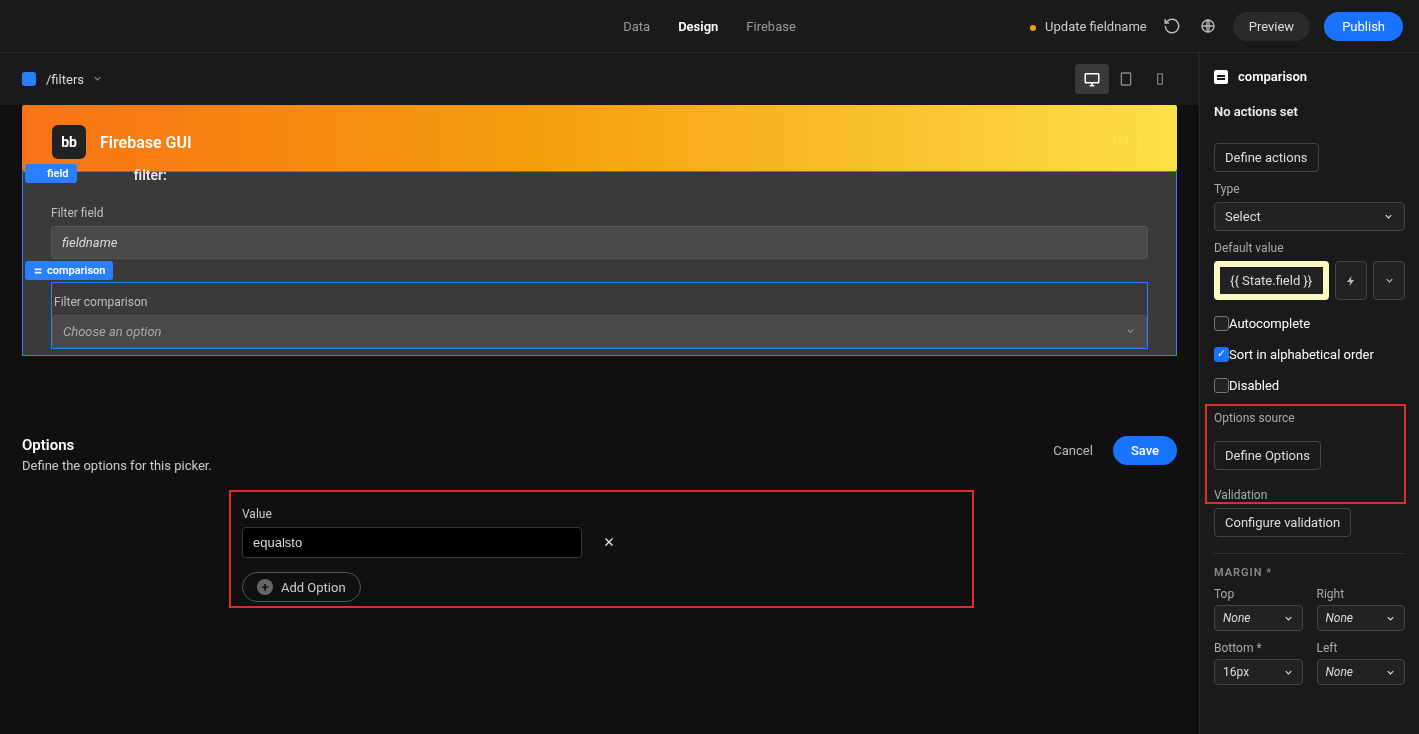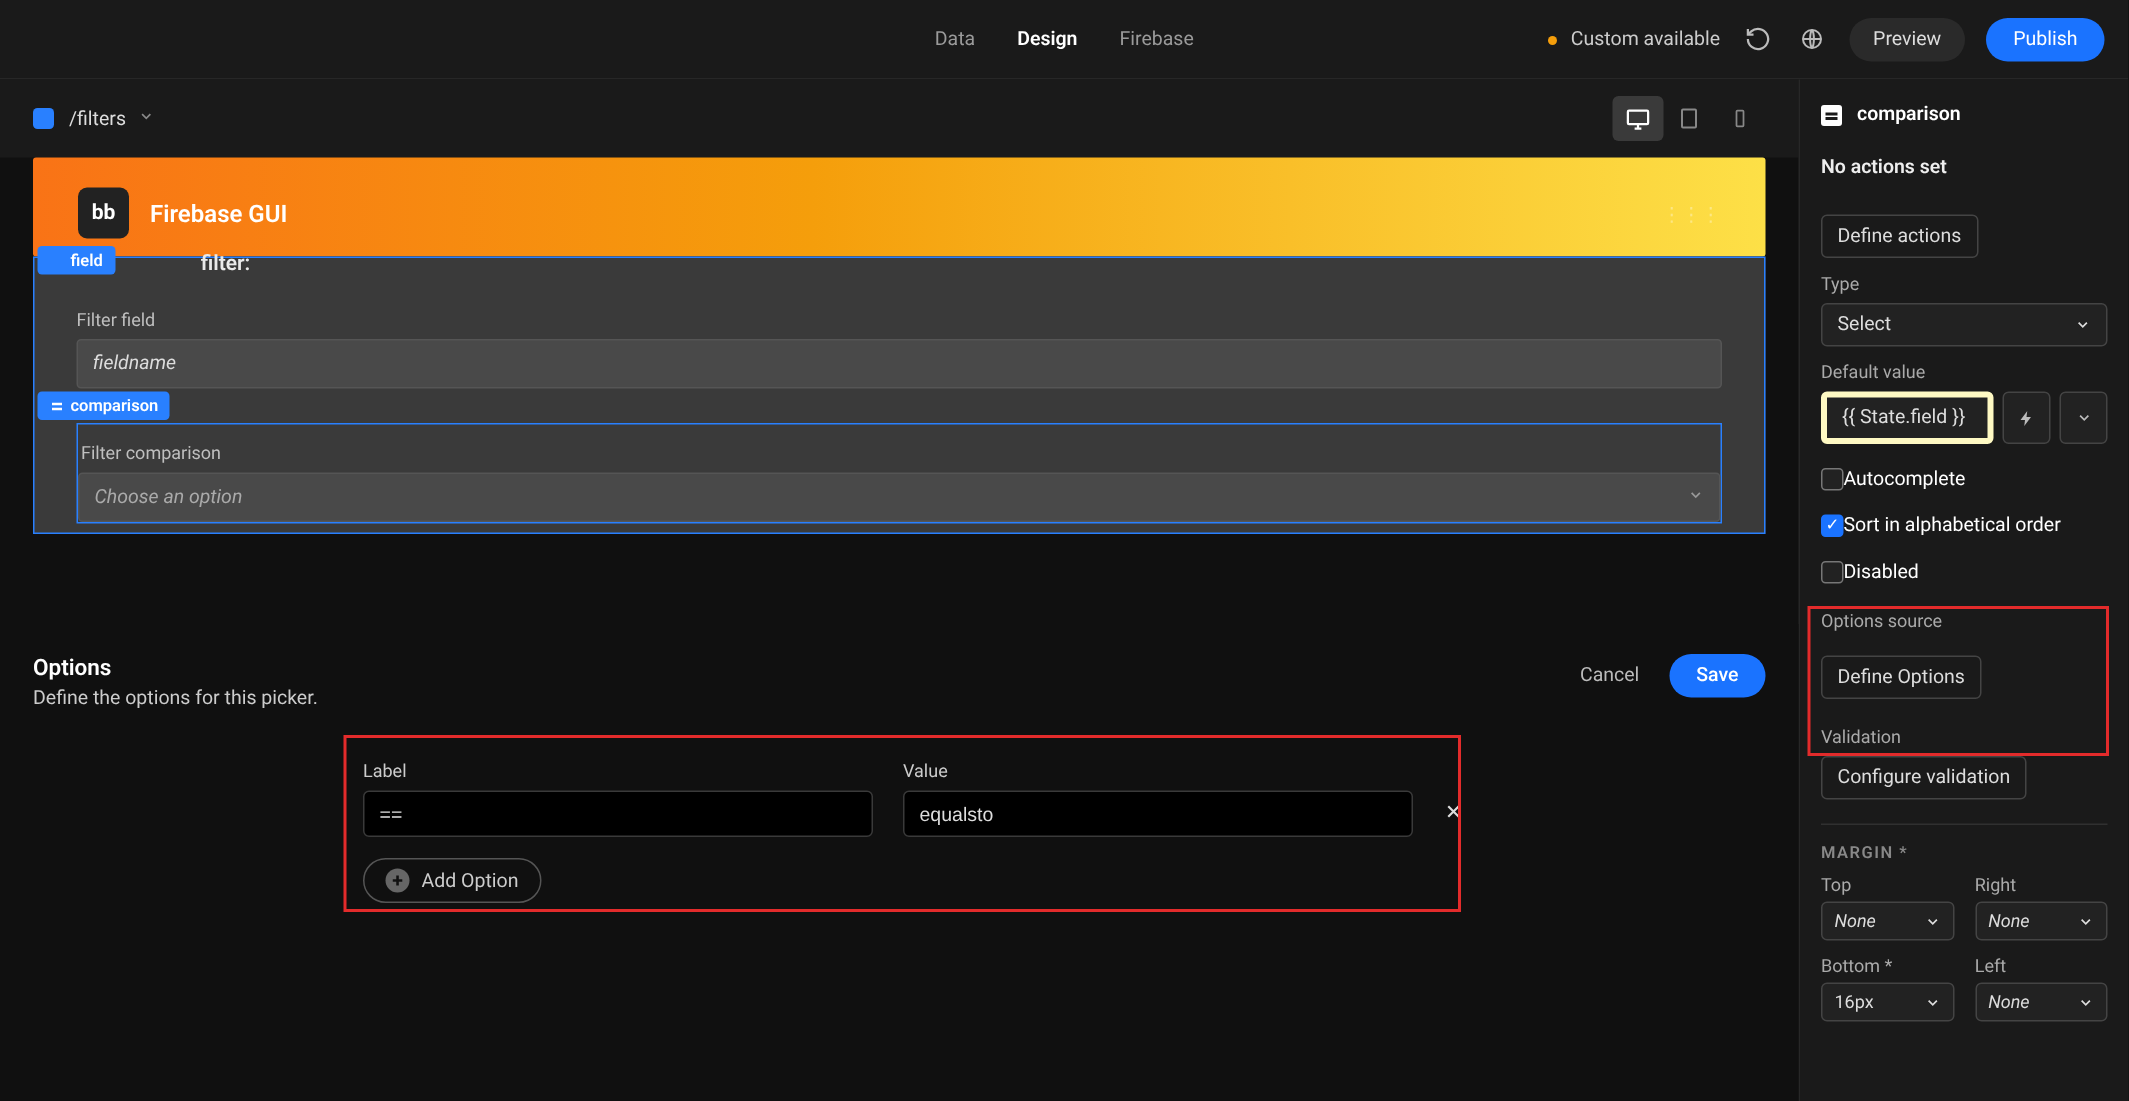--- a/index.html
+++ b/index.html
@@ -167,21 +167,21 @@
     display:inline-block; border:1px solid #444; border-radius:4px;
     padding:6px 10px; color:#ddd; cursor:pointer; font-size:13px;
   }
   .side-select {
     display:flex; align-items:center; justify-content:space-between;
     border:1px solid #444; background:#222; border-radius:4px;
     padding:6px 10px; color:#ddd; font-size:13px; cursor:pointer;
   }
   .side-input-row { display:flex; gap:6px; }
   .side-input {
-    flex:1; border:4px solid #fef9c3; background:#222; border-radius:4px;
+    flex:1; border:6px solid #fef9c3; background:#222; border-radius:4px;
     padding:6px 10px; color:#ddd; font-size:13px;
   }
   .side-icon-btn {
     width:32px; border:1px solid #444; background:#222; border-radius:4px;
     display:flex; align-items:center; justify-content:center; color:#bbb;
   }
   .chk-row { display:flex; align-items:center; gap:0; margin-top:16px; padding:0 14px; font-size:13px; color:#fff; }
   .chk-box { width:15px; height:15px; border:1px solid #777; border-radius:3px; background:#222; position:relative; }
   .chk-box.checked { background:#1a73ff; border-color:#1a73ff; }
   .chk-box.checked::after { content:"✓"; position:absolute; left:2px; top:-1px; font-size:11px; color:#fff; }
@@ -201,21 +201,21 @@
 
 <div class="topbar">
   <div class="topbar-center">
     <div class="topbar-tab">Data</div>
     <div class="topbar-tab active">Design</div>
     <div class="topbar-tab">Firebase</div>
   </div>
   <div class="topbar-right">
     <div style="color:#ccc;">
       <span class="update-dot"></span>
-      <span>Custom available</span>
+      <span>Update fieldname</span>
     </div>
     <div class="icon-btn">
       <svg viewBox="0 0 24 24" width="18" height="18" fill="none" stroke="currentColor" stroke-width="2">
           <path d="M3 12a9 9 0 1 0 3-6.7L3 8"></path>
           <path d="M3 3v5h5"></path>
         </svg>
     </div>
     <div class="icon-btn">
       <svg viewBox="0 0 24 24" width="16" height="16" fill="none" stroke="currentColor" stroke-width="2">
           <circle cx="12" cy="12" r="9"></circle>
@@ -419,24 +419,20 @@
     </div>
     <div class="options-actions">
       <div class="cancel-link">Cancel</div>
       <div class="save-btn">Save</div>
     </div>
   </div>
 
   <div class="options-body">
     <div class="opt-row">
       <div class="opt-col">
-        <div class="opt-label">Label</div>
-        <input class="opt-input" value="==" style="">
-      </div>
-      <div class="opt-col">
         <div class="opt-label">Value</div>
         <input class="opt-input" value="equalsto" style="">
       </div>
       <div class="row-close">
         <svg viewBox="0 0 24 24" width="14" height="14" stroke="currentColor" stroke-width="2.5" fill="none">
             <path d="M6 6l12 12M18 6L6 18"></path>
           </svg>
       </div>
     </div>
     <div class="add-option-btn">

